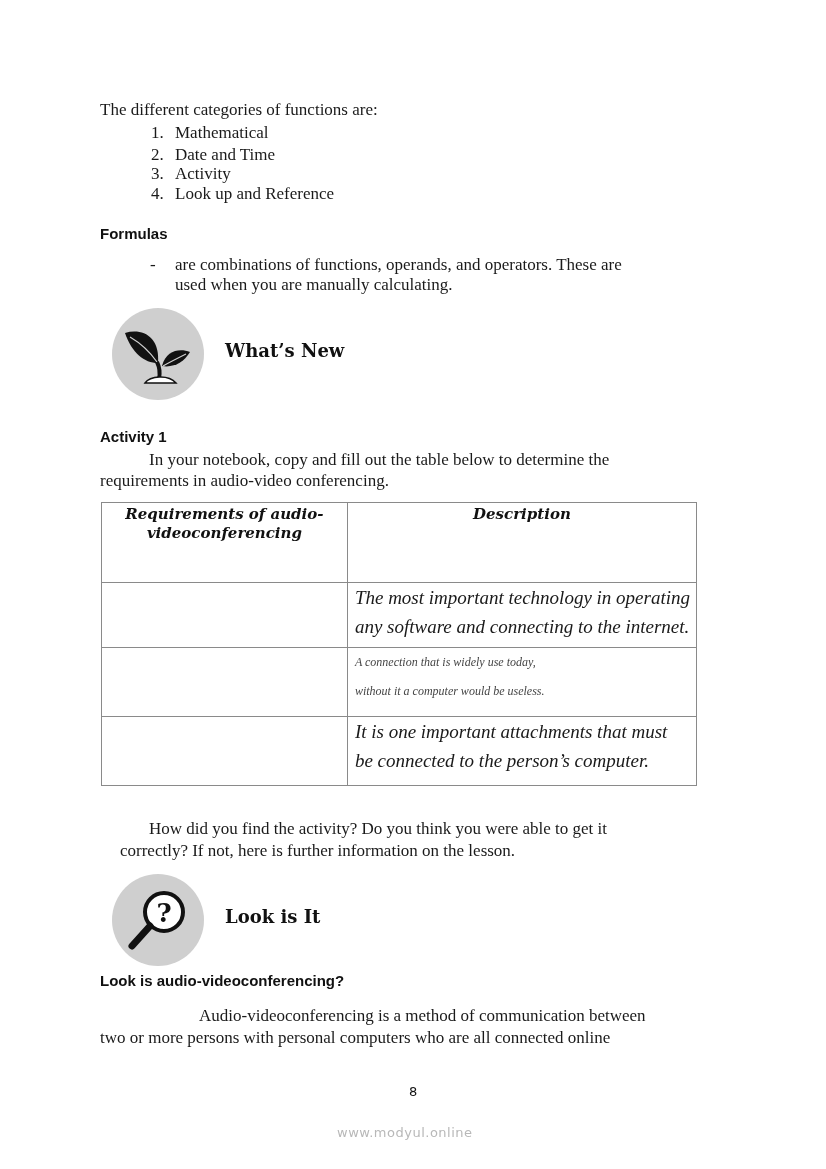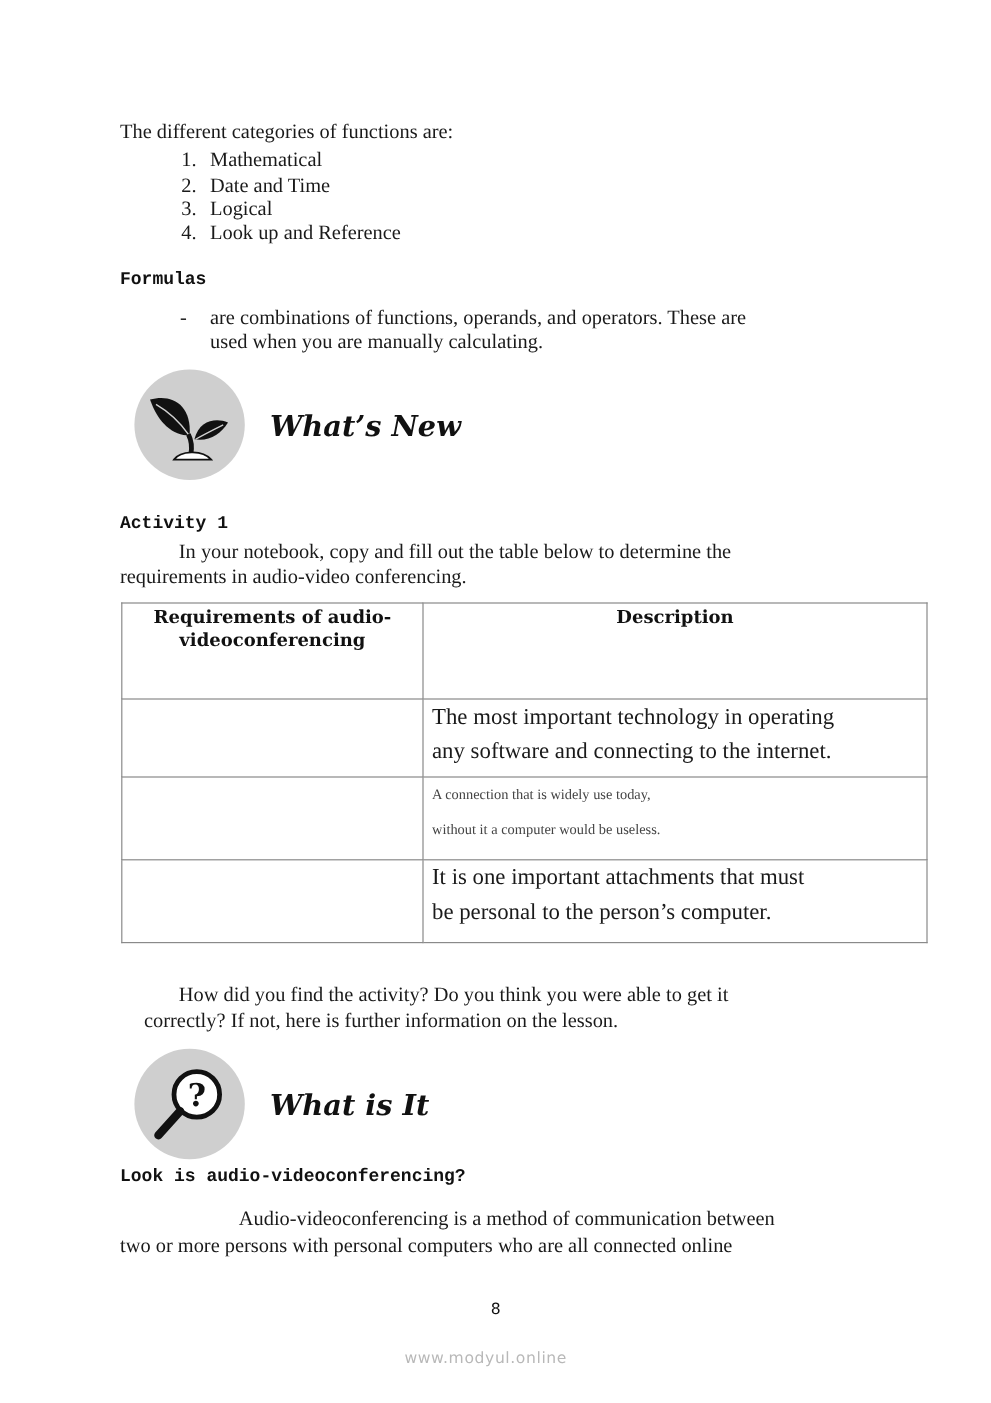--- a/index.html
+++ b/index.html
@@ -1,46 +1,46 @@
 <!DOCTYPE html>
 <html><head>
 <meta charset="utf-8">
 <style>
   html, body { margin: 0; padding: 0; background: #ffffff; }
   body { width: 826px; height: 1169px; position: relative; overflow: hidden;
          font-family: "DejaVu Serif", "Liberation Serif", serif; color: #111; }
   .abs { position: absolute; }
   .txt { font-family: "Liberation Serif", "DejaVu Serif", serif; font-size: 17px; color: #1a1a1a; white-space: nowrap; }
-  .bold { font-family: Liberation Mono, monospace; font-weight: bold; font-size: 15px; color: #111; white-space: nowrap; }
+  .bold { font-family: Liberation Sans, sans-serif; font-weight: bold; font-size: 15px; color: #111; white-space: nowrap; }
   .list-item { position: absolute; left: 151px; }
   .list-item .num { display: inline-block; width: 24px; }
-  .heading { font-family: "DejaVu Serif", serif; font-style: italic; font-weight: bold; font-size: 24px; color: #111; white-space: nowrap; }
+  .heading { font-family: "DejaVu Serif", serif; font-weight: bold; font-size: 18px; color: #111; white-space: nowrap; }
   .circle { position: absolute; width: 92px; height: 92px; border-radius: 50%; background: #cfcfcf; }
-  table.req { position: absolute; left: 101px; top: 502px; width: 672px; border-collapse: collapse; }
+  table.req { position: absolute; left: 101px; top: 502px; width: 596px; border-collapse: collapse; font-style: italic; }
   table.req td, table.req th { border: 1px solid #8a8a8a; vertical-align: top; padding: 0; }
   table.req th { font-family: "DejaVu Serif", serif; font-weight: bold; font-size: 15px; color: #111; text-align: center; line-height: 19px; padding-top: 2px; }
   .cell-desc { font-family: "Liberation Serif", "DejaVu Serif", serif; font-size: 19px; color: #1a1a1a; line-height: 29px; padding: 0 6px 0 7px !important; white-space: nowrap; }
   .cell-desc.light { color: #444; font-size: 12px; }
   .page-num { font-family: "DejaVu Sans", sans-serif; font-size: 13px; color: #111; }
   .watermark { font-family: "DejaVu Sans", sans-serif; font-size: 13px; color: #b8b8b8; letter-spacing: 0.5px; }
 </style>
 </head>
 <body>
 
 <div class="abs txt" style="left:100px; top:100px;">The different categories of functions are:</div>
 
 <div>
   <div class="list-item txt" style="top:123px;">
     <span class="num">1.</span><span>Mathematical</span>
   </div>
   <div class="list-item txt" style="top:145px;">
     <span class="num">2.</span><span>Date and Time</span>
   </div>
   <div class="list-item txt" style="top:164px;">
-    <span class="num">3.</span><span>Logical</span>
+    <span class="num">3.</span><span>Activity</span>
   </div>
   <div class="list-item txt" style="top:184px;">
     <span class="num">4.</span><span>Look up and Reference</span>
   </div>
 </div>
 
 <div class="abs bold" style="left:100px; top:225px;">Formulas</div>
 <div class="abs txt" style="left:150px; top:255px;">-</div>
 <div class="abs txt" style="left:175px; top:255px;">are combinations of functions, operands, and operators. These are</div>
 <div class="abs txt" style="left:175px; top:275px;">used when you are manually calculating.</div>
@@ -87,36 +87,36 @@
     <td></td>
     <td class="cell-desc light">
       <div>A connection that is widely use today,</div>
       <div>without it a computer would be useless.</div>
     </td>
   </tr>
   <tr style="height:69px;">
     <td></td>
     <td class="cell-desc">
       <div>It is one important attachments that must</div>
-      <div>be personal to the person’s computer.</div>
+      <div>be connected to the person’s computer.</div>
     </td>
   </tr>
 </tbody>
   </table>
 
 <div class="abs txt" style="left:149px; top:819px;">How did you find the activity? Do you think you were able to get it</div>
 <div class="abs txt" style="left:100px; top:841px;margin-left:20px;">correctly? If not, here is further information on the lesson.</div>
 
 <div class="circle" style="left:112px; top:874px;">
   <svg width="92" height="92" viewBox="0 0 92 92">
     <circle cx="52" cy="38" r="19" fill="#fff" stroke="#111" stroke-width="4"></circle>
     <line x1="38" y1="52" x2="20" y2="72" stroke="#111" stroke-width="7" stroke-linecap="round"></line>
     <text x="52" y="48" text-anchor="middle" font-family="DejaVu Serif, serif" font-weight="bold" font-size="26" fill="#111">?</text>
   </svg>
 </div>
-<div class="abs heading" style="left:225px; top:906px;">What is It</div>
+<div class="abs heading" style="left:225px; top:906px;">Look is It</div>
 
 <div class="abs bold" style="left:100px; top:972px;">Look is audio-videoconferencing?</div>
 <div class="abs txt" style="left:199px; top:1006px;">Audio-videoconferencing is a method of communication between</div>
 <div class="abs txt" style="left:100px; top:1028px;">two or more persons with personal computers who are all connected online</div>
 
 <div class="abs page-num" style="left:409px; top:1084px;">8</div>
 <div class="abs watermark" style="left:337px; top:1125px;">www.modyul.online</div>
 
 </body></html>

